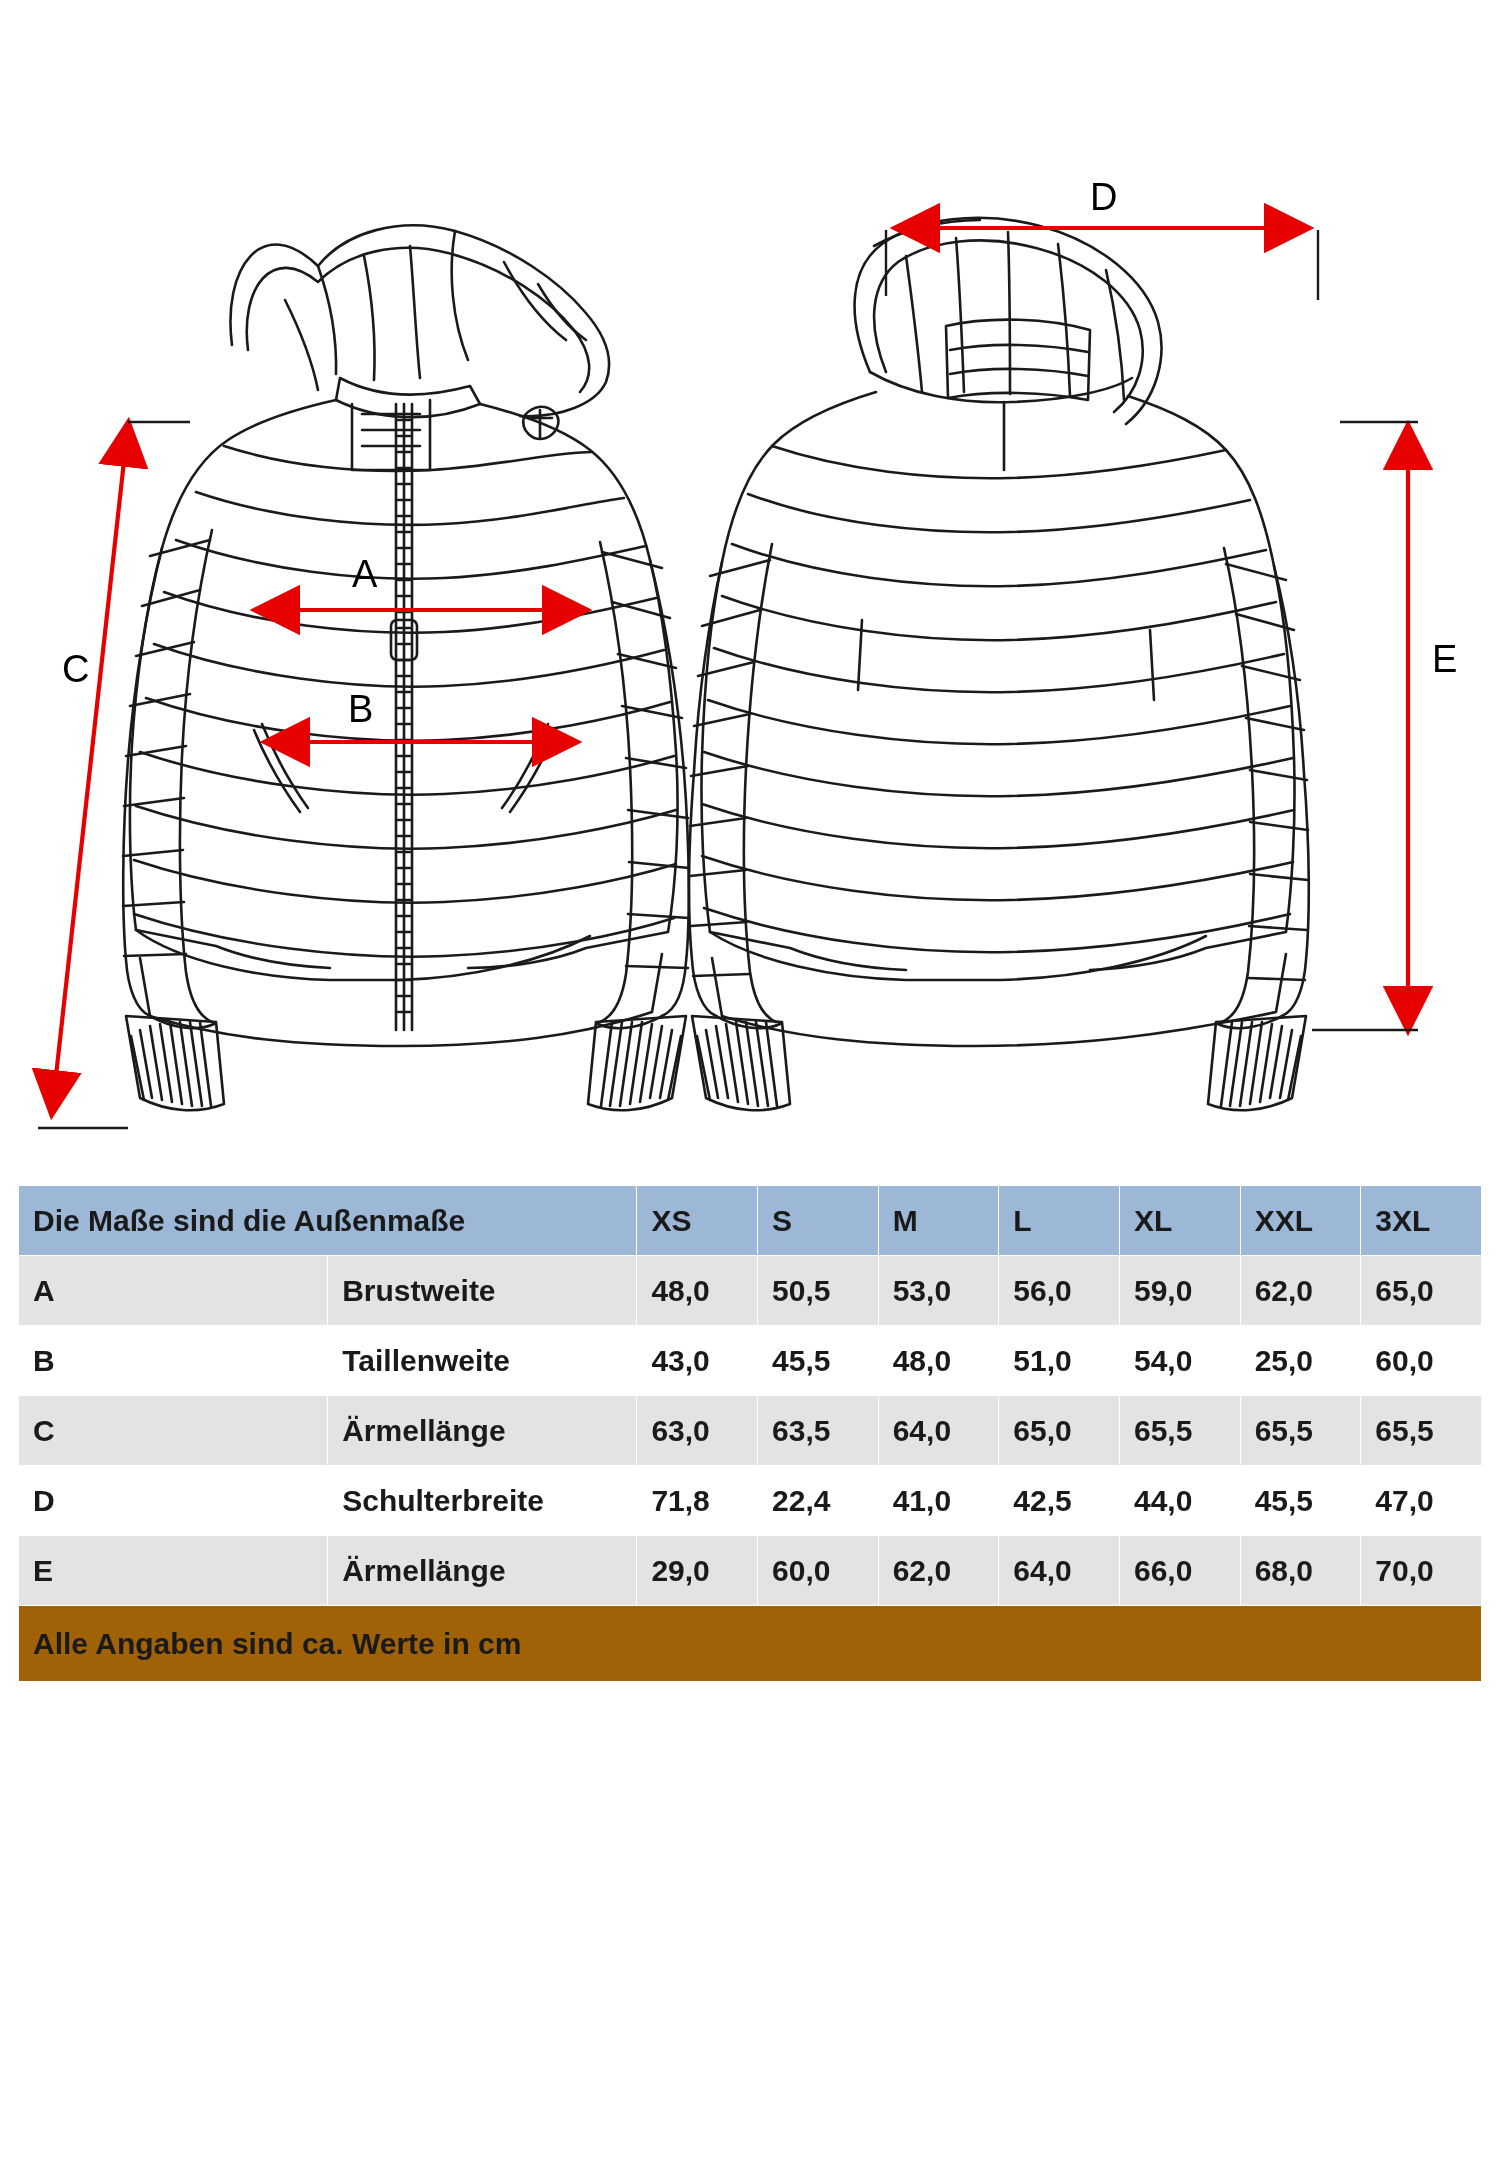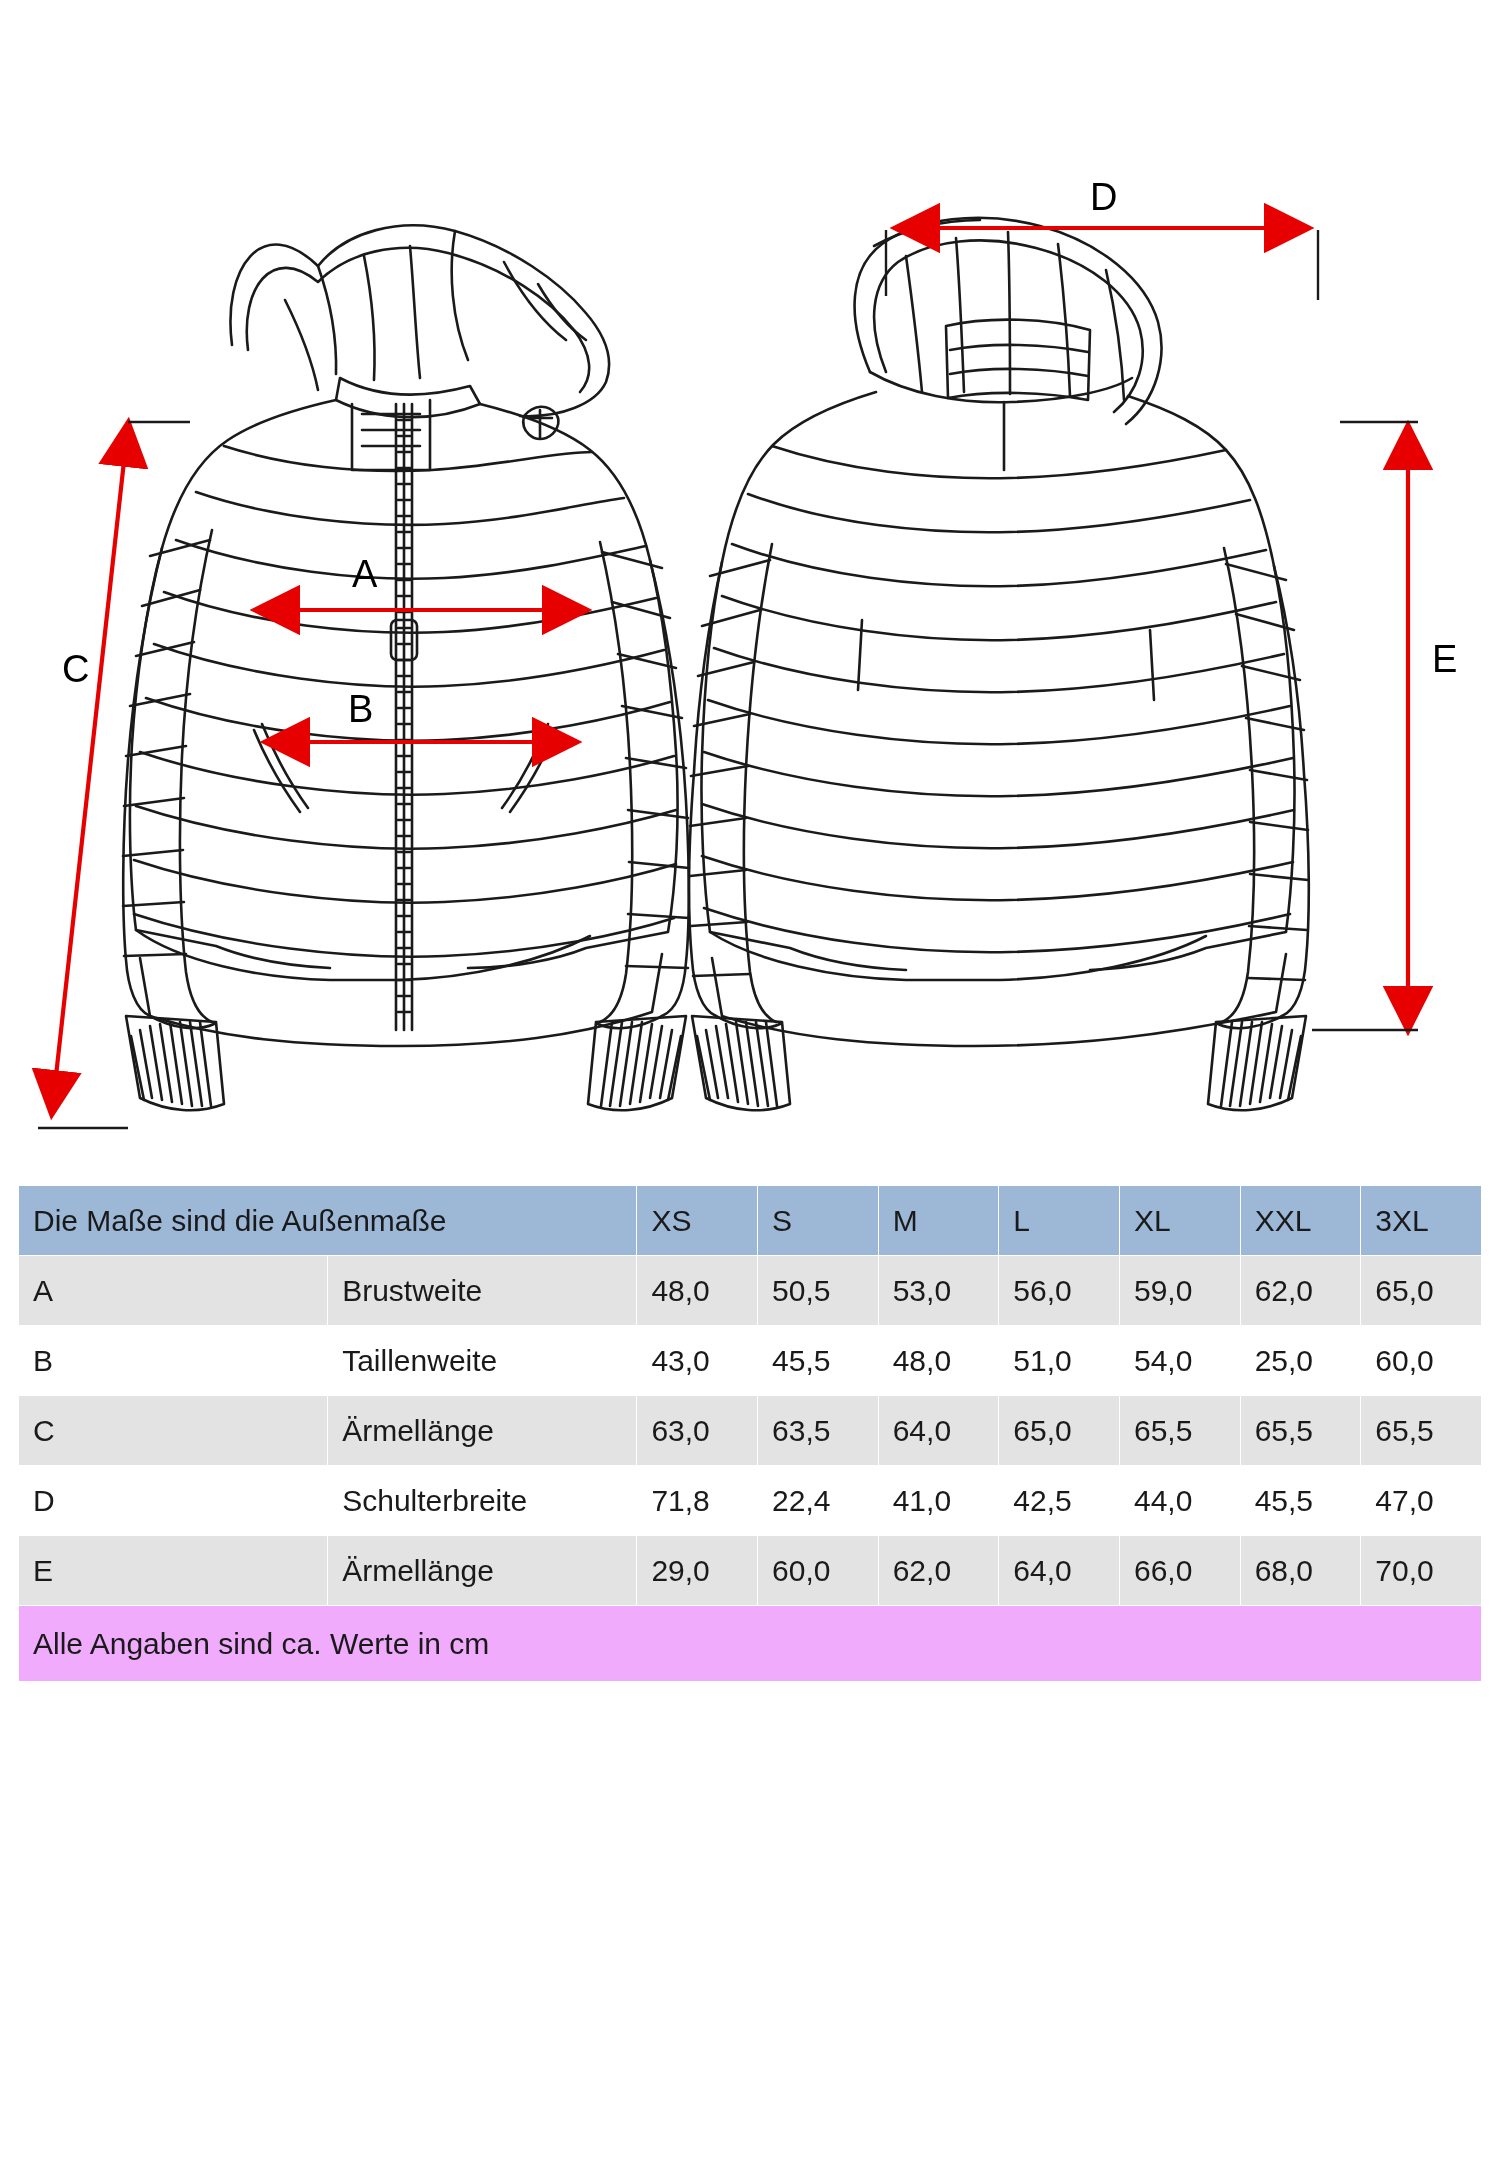--- a/index.html
+++ b/index.html
@@ -52,34 +52,34 @@
     width: 1464px;
     border-collapse: collapse;
     table-layout: fixed;
     font-size: 30px;
   }
   .size-table td, .size-table th {
     border: 1px solid #ffffff;
     padding: 0 14px;
     height: 70px;
     text-align: left;
-    font-weight: 400;
+    font-weight: 700;
     vertical-align: middle;
     box-sizing: border-box;
     white-space: nowrap;
     overflow: hidden;
   }
   .size-table thead td {
     background: #9cb8d6;
     font-size: 30px;
   }
   .row-odd td { background: #ffffff; }
   .row-even td { background: #e3e3e3; }
   .footer-row td {
-    background: #f0abfc;
+    background: #a16207;
     height: 76px;
   }
 
   .col-key    { width: 62px; }
   .col-name   { width: 430px; }
   .col-size   { width: 96px; }
 
   .hdr-desc { width: 492px; }
 </style>
 </head>

